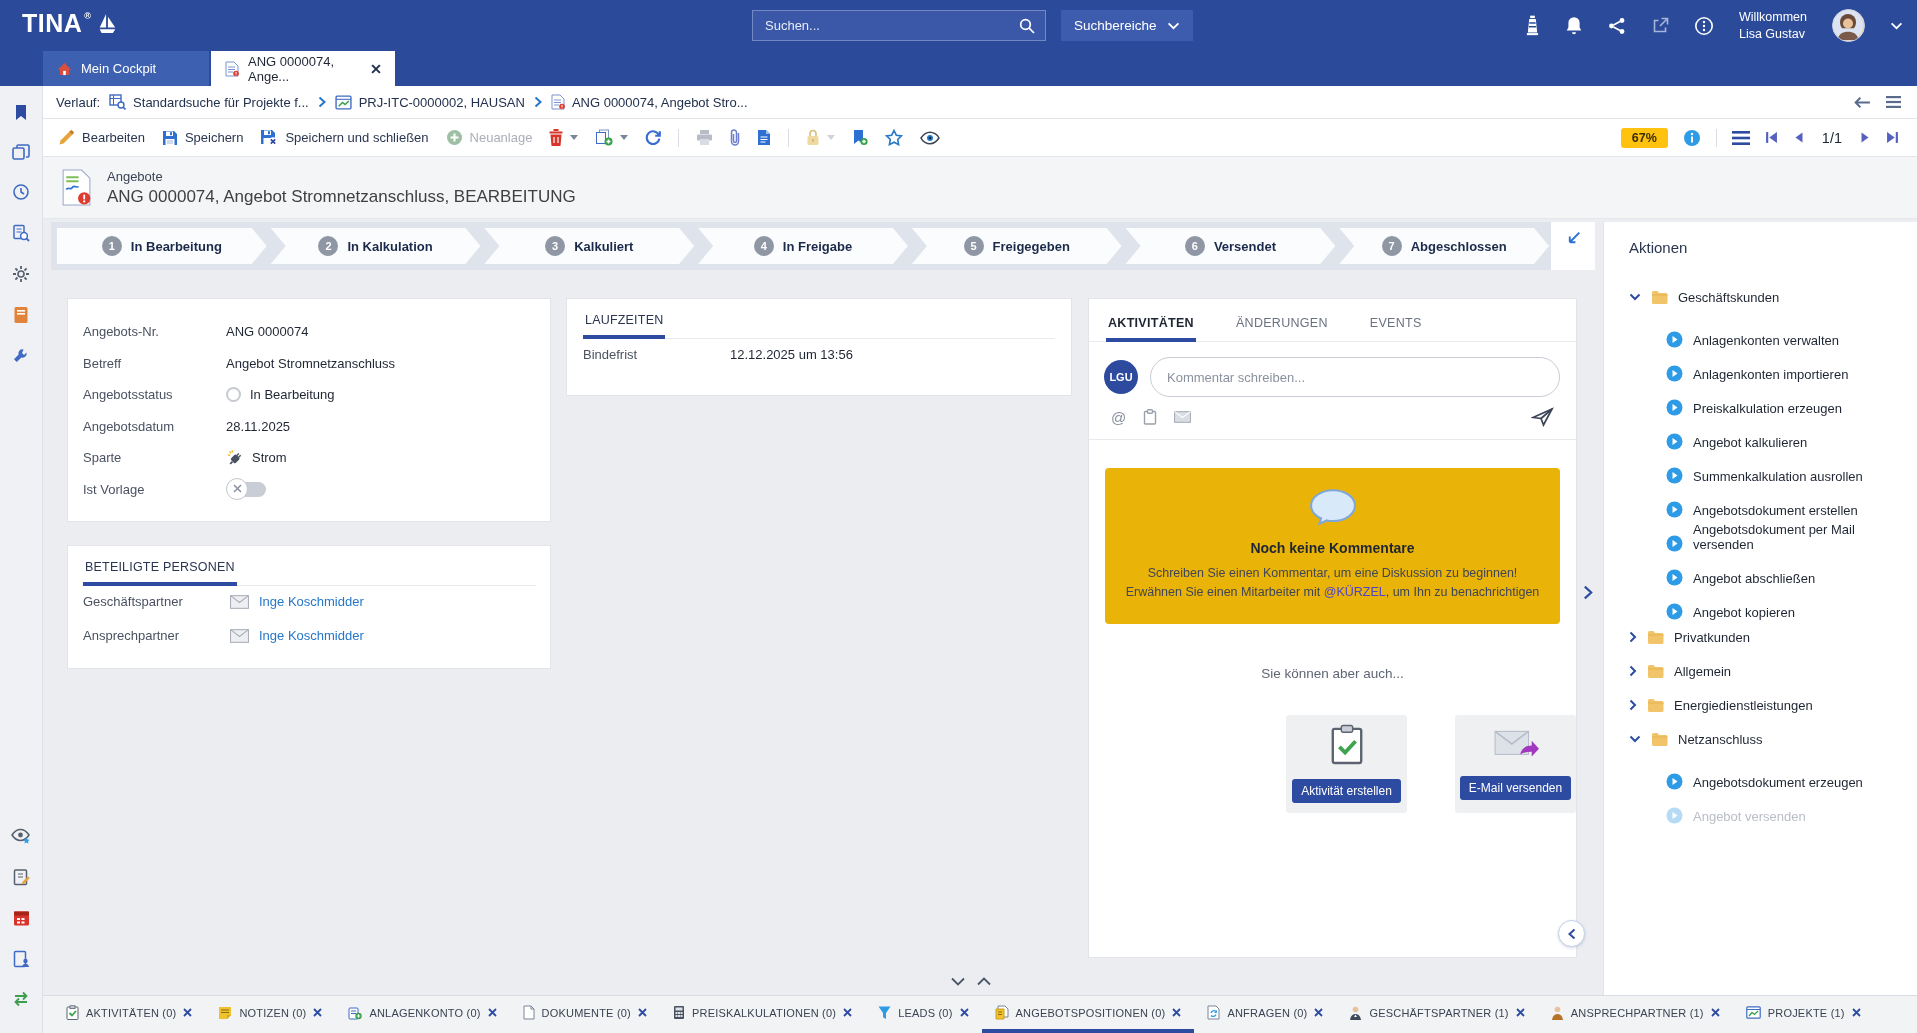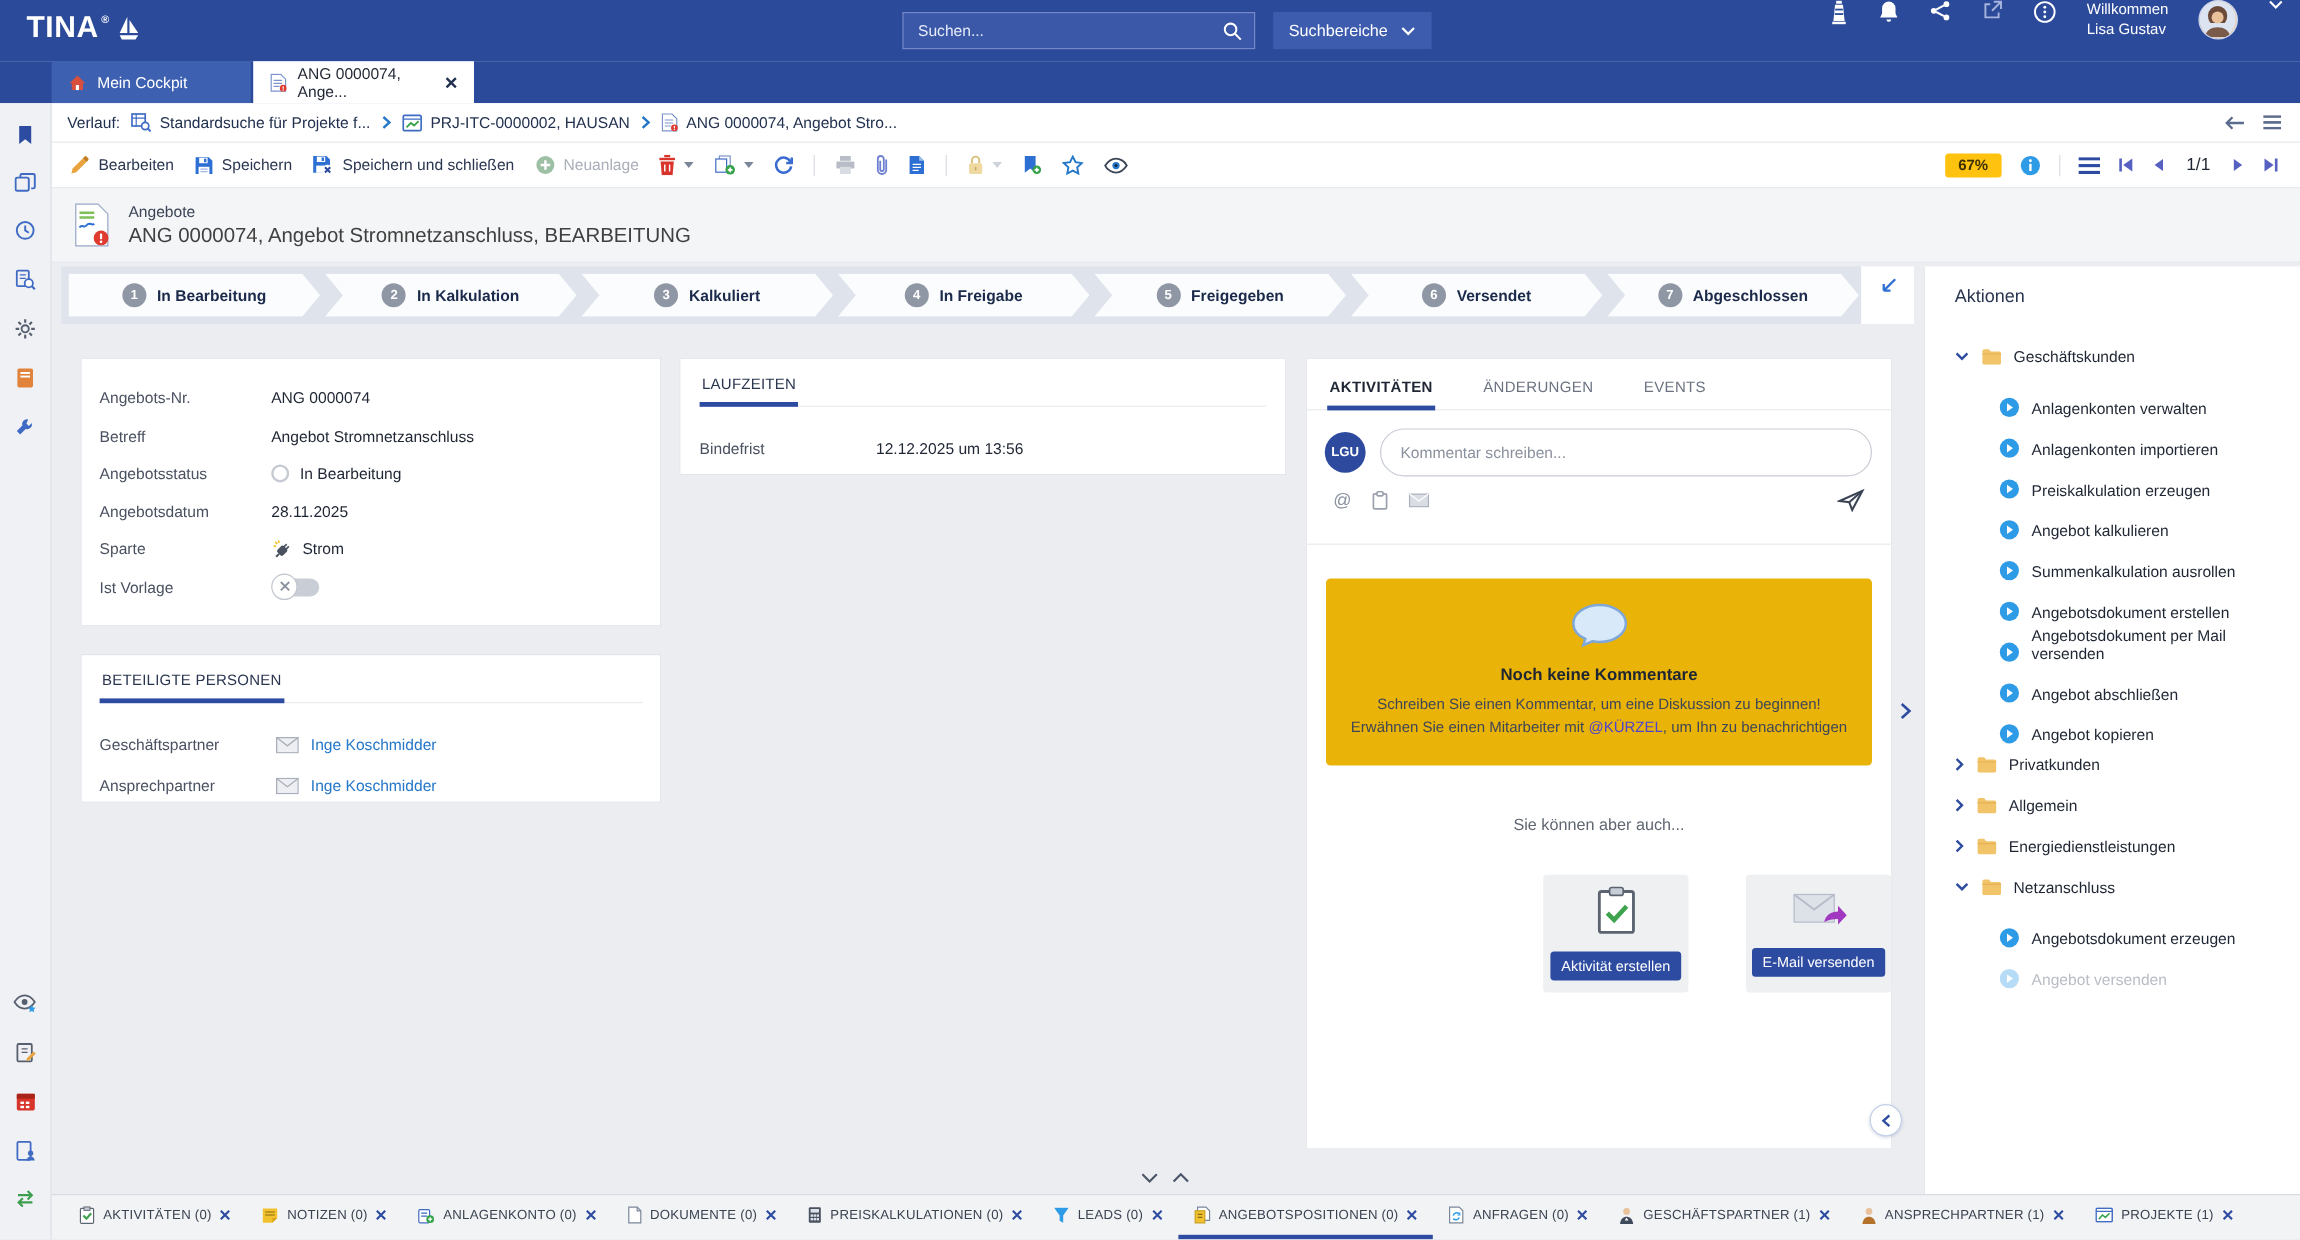--- a/index.html
+++ b/index.html
@@ -10,21 +10,21 @@
   
   .topbar{left:0;top:0;width:1917px;height:51px;background:#2B4A99}
   .logo{left:22px;top:9px;display:flex;align-items:flex-start;color:#fff;font-weight:bold;font-size:25px;letter-spacing:.5px;gap:2px}
   .logo .reg{font-size:9px;margin-top:2px}
   .logo .sail{margin-left:4px;margin-top:2px}
   .search{left:752px;top:10px;width:294px;height:31px;background:#3A57A8;border:1px solid #7487C6;display:flex;align-items:center;box-sizing:border-box}
   .search input{flex:1;background:transparent;border:0;outline:0;color:#fff;font-size:13px;padding:0 12px;font-family:inherit}
   .search input::placeholder{color:#E8ECF8}
   .search .mag{margin-right:10px}
   .scope{left:1061px;top:10px;height:31px;background:#3E5CAD;color:#fff;font-size:13.5px;display:flex;align-items:center;gap:10px;padding:0 13px}
-  .topicons{right:14px;top:0;height:51px;display:flex;gap:25px}
+  .topicons{right:14px;top:0;height:51px;display:flex;align-items:center;gap:25px}
   .welcome{color:#fff;font-size:12.5px;line-height:1.3}
   .avatar{width:31px;height:31px;border-radius:50%;overflow:hidden;border:1px solid #C8D4F0;background:#E9D4BF}
   
   .tabstrip{left:0;top:51px;width:1917px;height:35px;background:#2B4A99;display:flex;align-items:flex-end;padding-left:43px;box-sizing:border-box}
   .tab{height:35px;display:flex;align-items:center;gap:9px;padding:0 14px;font-size:13px;box-sizing:border-box}
   .tab.cockpit{background:#3E60B0;color:#fff;width:166px}
   .tab.record{background:#fff;color:#1F2633;width:184px;margin-left:2px}
   .tab .x{margin-left:auto}
   
   .crumbrow{left:43px;top:86px;width:1874px;height:33px;background:#fff;border-bottom:1px solid #E3E5EA;display:flex;align-items:center;padding-left:13px;gap:9px;font-size:13px;color:#22314F;box-sizing:border-box}
@@ -55,29 +55,29 @@
   .frow{display:flex;align-items:center;height:31.5px;font-size:13px}
   .frow .lbl{width:143px;color:#4A5160;flex:none}
   .frow .val{color:#1F2633;display:flex;align-items:center;gap:9px}
   .radio{width:15px;height:15px;border-radius:50%;border:2px solid #C6CAD2;background:#fff;box-sizing:border-box}
   .toggle{width:38px;height:15px;border-radius:8px;background:#C9CDD5;position:relative;margin-left:2px}
   .toggle .knob{position:absolute;left:-2px;top:-4px;width:22px;height:22px;border-radius:50%;background:#fff;border:1px solid #C2C6CE;display:flex;align-items:center;justify-content:center;box-sizing:border-box}
   .card.laufz{left:566px;top:298px;width:506px;height:98px;padding:12px 16px 0 16px}
   .card.betei{left:67px;top:545px;width:484px;height:124px;padding:12px 14px 0 15px}
   .sechead-row{border-bottom:1px solid #E8EAEE;margin-bottom:8px}
   .sechead{display:inline-block;font-size:12.5px;letter-spacing:.2px;color:#2A3550;padding:2px 2px 8px 2px;border-bottom:4px solid #2D4BA0;margin-bottom:-1px}
-  .srow{display:flex;align-items:flex-end;height:34px;font-size:13px}
+  .srow{display:flex;align-items:flex-start;height:34px;font-size:13px}
   .srow .lbl{width:147px;color:#4A5160;flex:none}
   .link{color:#2577C8}
   
   .activities{left:1088px;top:298px;width:489px;height:660px;background:#fff;border:1px solid #E2E4E9;box-sizing:border-box}
   .atabs{display:flex;gap:38px;padding:0 17px;border-bottom:1px solid #E8EAEE;height:42px;align-items:flex-end}
   .atab{font-size:12.5px;color:#6B7280;padding:0 2px 11px;letter-spacing:.3px}
   .atab.active{color:#1F2633;font-weight:bold;border-bottom:4px solid #2D4BA0;margin-bottom:-1px;padding-bottom:8px}
-  .commentwrap{border-bottom:1px solid #E8EAEE;padding-bottom:24px}
+  .commentwrap{border-bottom:1px solid #E8EAEE;padding-bottom:10px}
   .comment{display:flex;align-items:center;gap:12px;padding:15px 16px 10px 15px}
   .lgu{width:34px;height:34px;border-radius:50%;background:#2D4A9E;color:#fff;font-size:11px;font-weight:bold;display:flex;align-items:center;justify-content:center;flex:none}
   .cinput{flex:1;height:40px;border:1px solid #C8CCD4;border-radius:20px;padding:0 16px;font-size:13px;color:#1F2633;outline:none;background:#fff;font-family:inherit;box-sizing:border-box}
   .cinput::placeholder{color:#8A919E}
   .ctools{display:flex;align-items:center;gap:17px;padding:0 22px 2px 22px;color:#8A919E}
   .at-glyph{font-size:15px;color:#8A919E}
   .send{margin-left:auto}
   .emptybox{margin:28px 16px 0;background:#eab308;border-radius:4px;padding:20px 16px 22px;text-align:center}
   .bubble{display:flex;justify-content:center}
   .et{font-size:14px;font-weight:bold;margin-top:12px;color:#1F2633}

